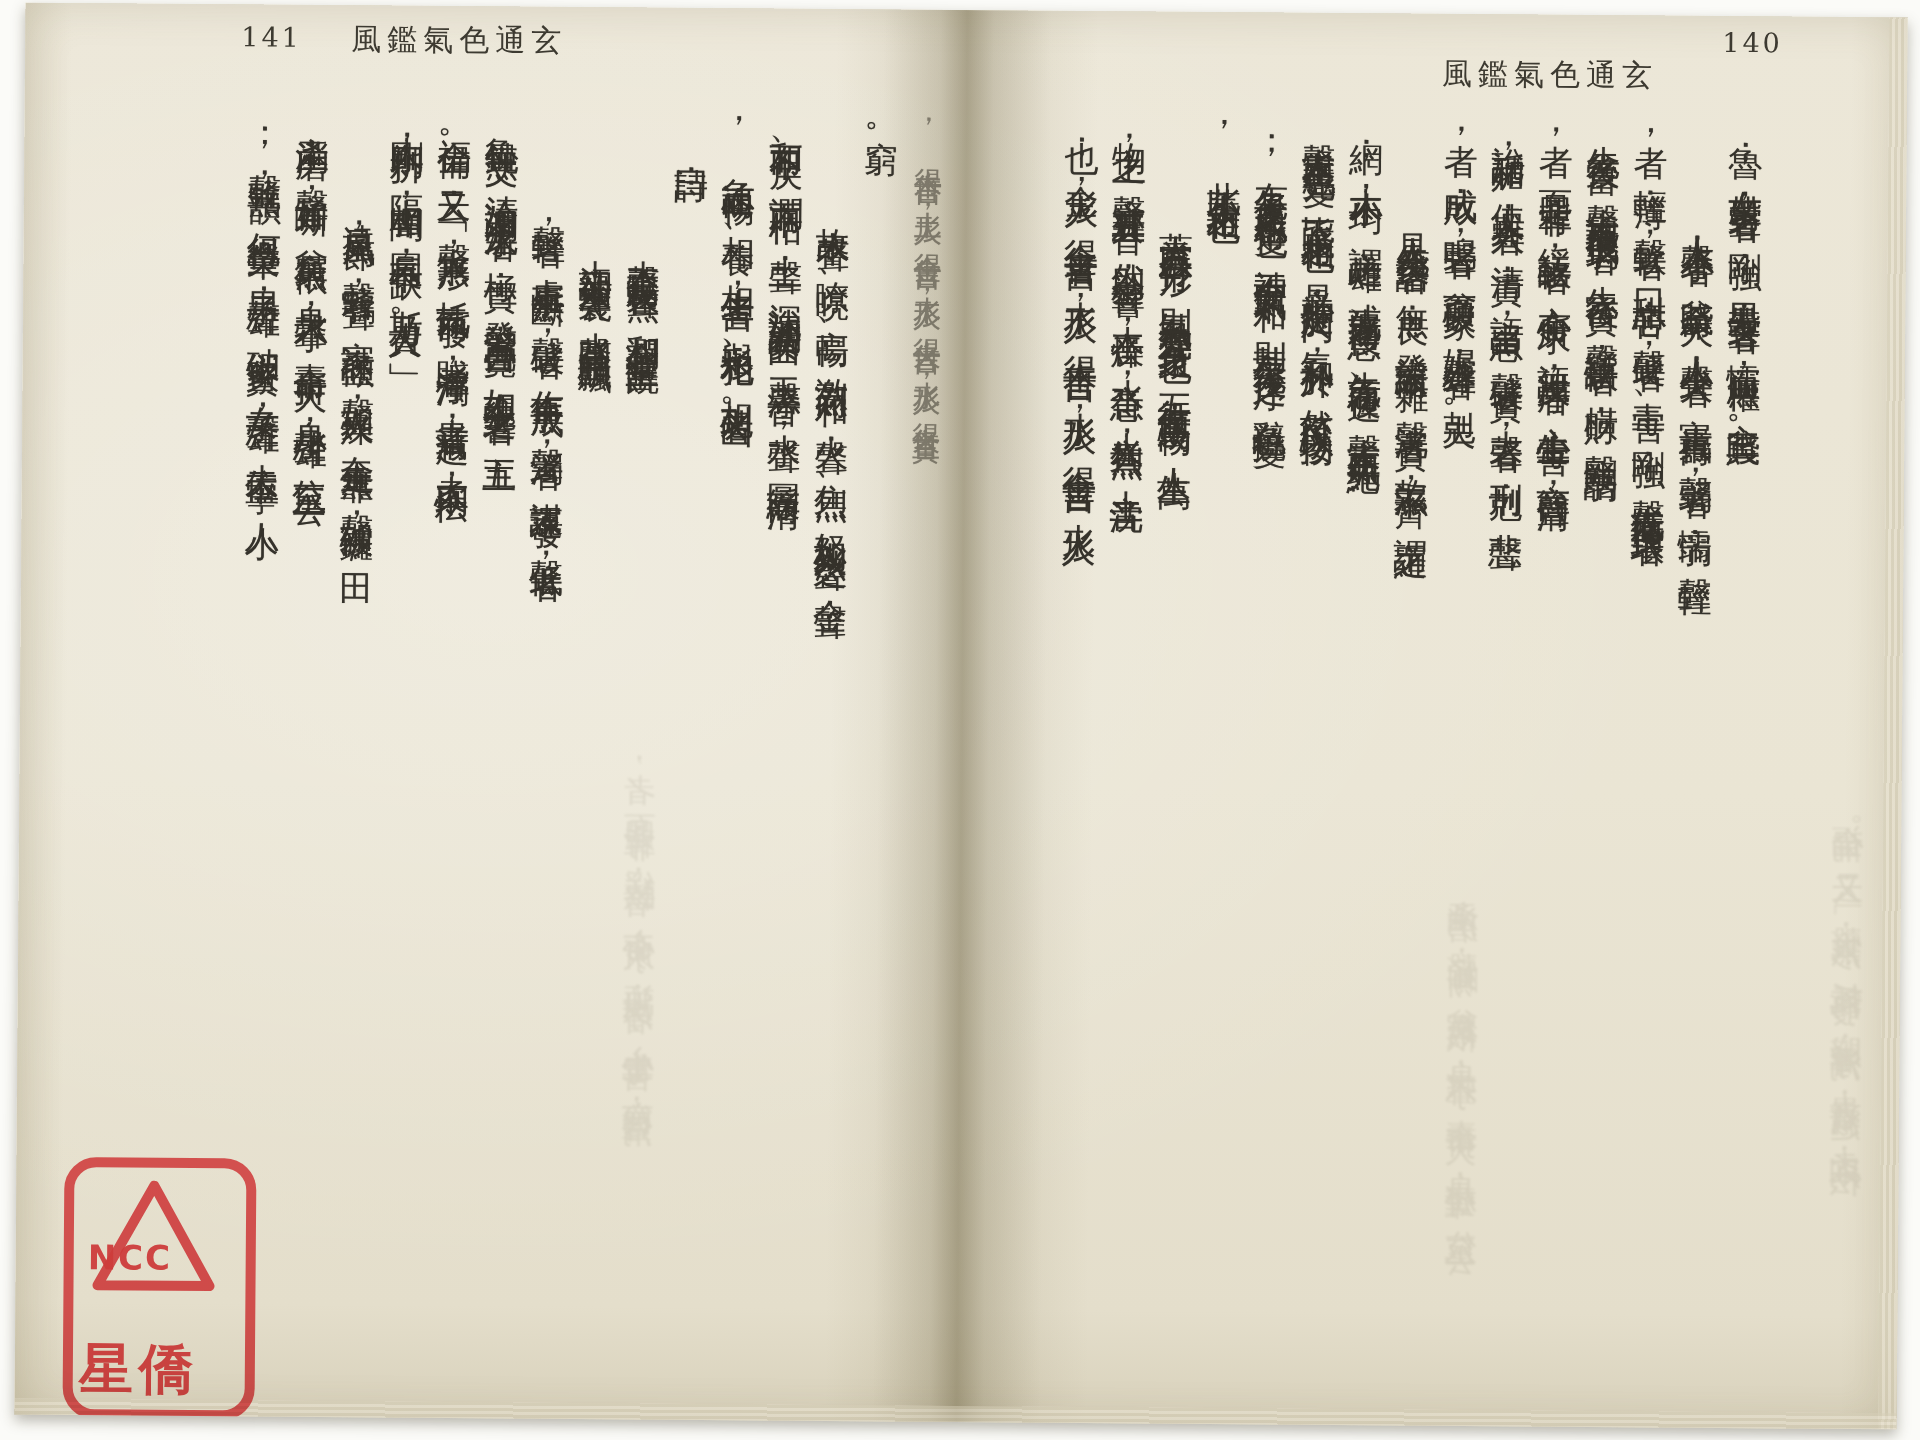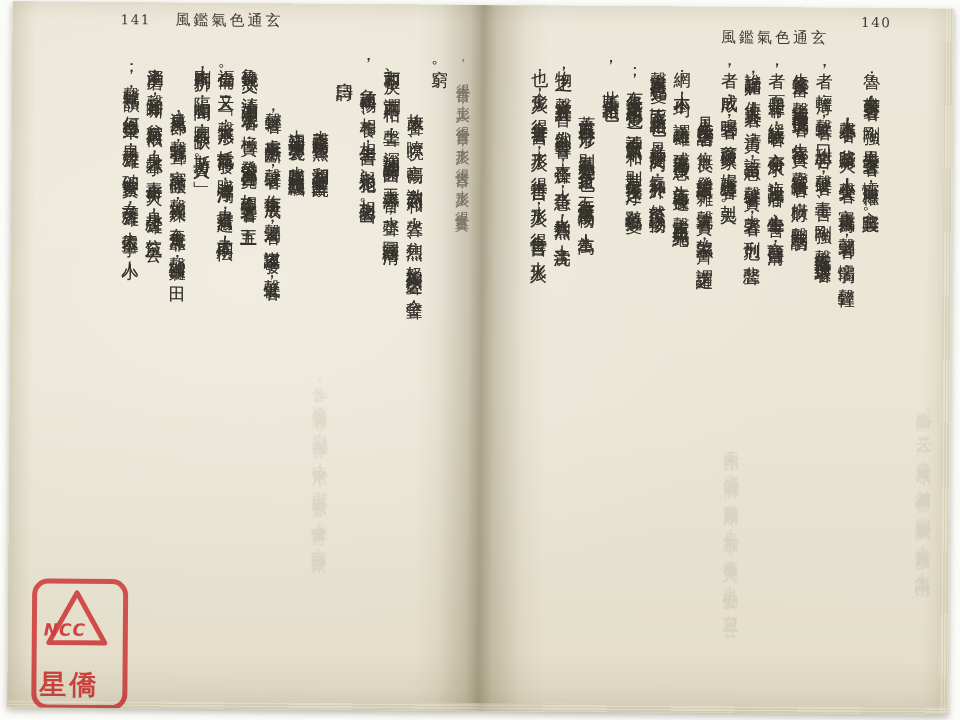--- a/index.html
+++ b/index.html
@@ -69,21 +69,21 @@
   }
   
   .stamp{
     position:absolute;left:24px;top:577px;width:86px;height:121px;
     border:5px solid rgba(230,68,74,.88);border-radius:16px;
     mix-blend-mode:multiply;
   }
   .stamp svg{position:absolute;left:9px;top:6px;}
   .stamp .acr{
     position:absolute;left:7px;top:36px;
-    font-size:17px;font-weight:bold;font-style:italic;
+    font-size:17px;font-weight:bold;
     color:rgba(230,68,74,.95);letter-spacing:1px;
     font-family:"DejaVu Sans","Liberation Sans",sans-serif;
   }
   .stamp .nm{
     position:absolute;left:3px;bottom:2px;
     font-size:27px;font-weight:bold;color:rgba(230,68,74,.95);letter-spacing:3px;
     white-space:nowrap;
   }
 </style>
 </head>

